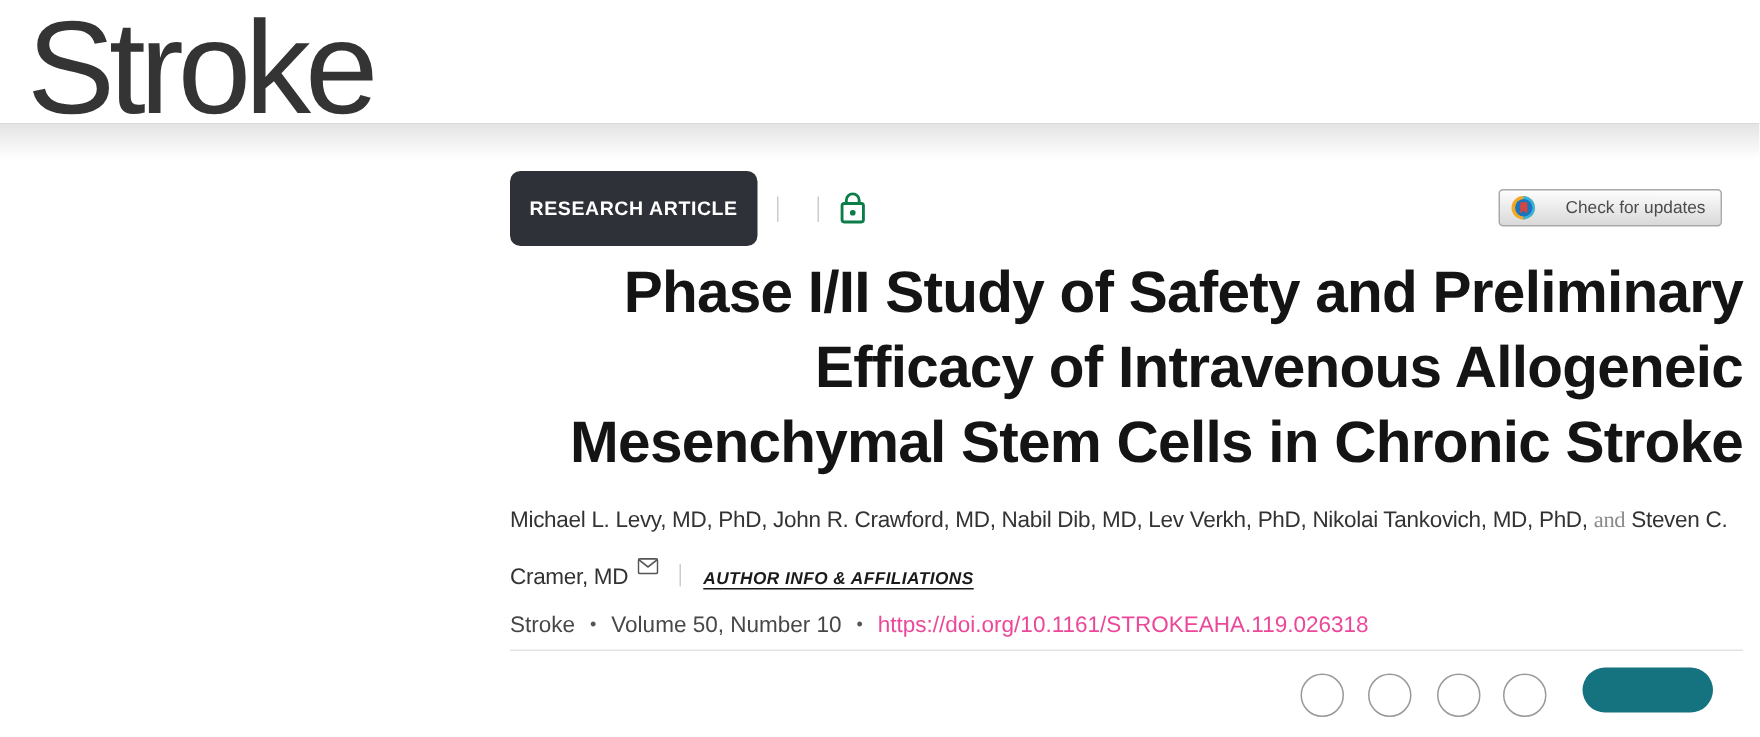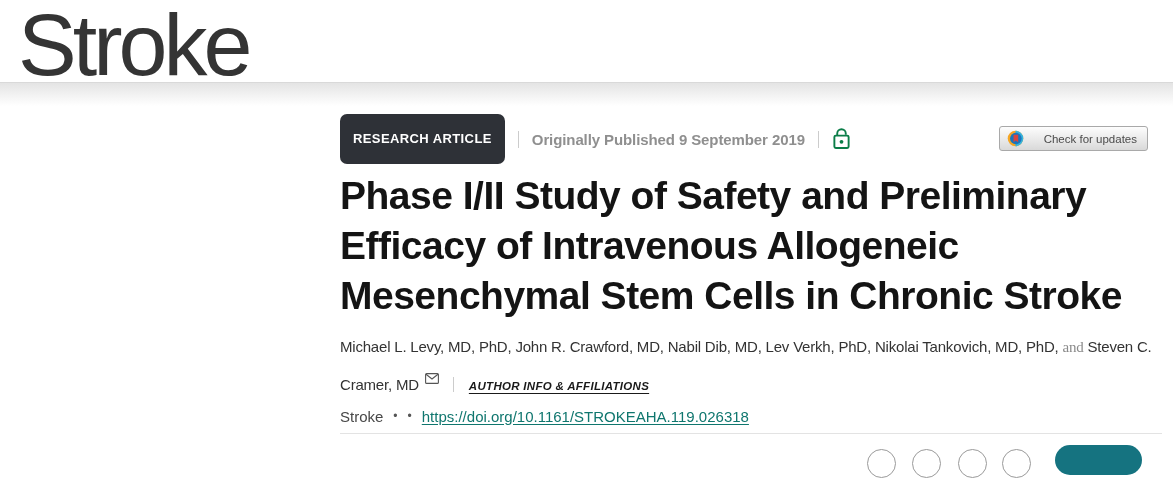--- a/index.html
+++ b/index.html
@@ -89,20 +89,21 @@
   }
 
   h1.article-title {
     margin: 19px 0 4px 0;
     width: 822px;
     font-size: 39px;
     line-height: 50px;
     font-weight: bold;
     color: #141414;
     letter-spacing: -0.5px;
+    text-align: right;
   }
 
   .authors {
     margin-top: 10px;
     width: 822px;
     font-size: 15px;
     line-height: 31px;
     color: #333333;
     letter-spacing: -0.2px;
   }
@@ -135,22 +136,21 @@
     margin-top: 5px;
     display: flex;
     align-items: center;
     gap: 10px;
     font-size: 15px;
     color: #474747;
     height: 18px;
   }
   .pub-info .dot { font-size: 12px; color: #555555; }
   .doi-link {
-    color: #0f766e;
-    text-decoration: underline;
+    color: #ec4899;
     text-underline-offset: 2px;
     cursor: pointer;
   }
 
   .divider {
     margin-top: 8px;
     width: 822px;
     border-top: 1px solid #e3e3e3;
   }
 
@@ -185,21 +185,20 @@
 <header class="masthead">
   <div class="journal-logo">Stroke</div>
 </header>
 <div class="header-shadow"></div>
 
 <main class="content">
 
   <div class="meta-row">
     <span class="badge">RESEARCH ARTICLE</span>
     <span class="vsep"></span>
-    <span class="pub-date">Originally Published 9 September 2019</span>
     <span class="vsep"></span>
     <span class="lock-icon">
       <svg width="19" height="23" viewBox="0 0 20 24" fill="none">
         <path d="M5.5 9 V6.8 a4.5 4.5 0 0 1 9 0 V8" stroke="#0b7d48" stroke-width="2" fill="none"></path>
         <rect x="2.5" y="9" width="15" height="13" rx="1.5" stroke="#0b7d48" stroke-width="2" fill="none"></rect>
         <circle cx="10" cy="15.5" r="2" fill="#0b7d48"></circle>
       </svg>
     </span>
   </div>
 
@@ -222,20 +221,21 @@
     <span class="conj">and</span>
     <span>Steven C. Cramer, MD</span><span class="envelope-icon"><svg width="14" height="11" viewBox="0 0 14 11" fill="none">
         <rect x="0.6" y="0.6" width="12.8" height="9.8" rx="1" stroke="#555555" stroke-width="1.1" fill="none"></rect>
         <path d="M1 1.2 L7 6 L13 1.2" stroke="#555555" stroke-width="1.1" fill="none"></path>
       </svg></span><span class="author-sep"></span><span class="author-info-link">AUTHOR INFO &amp; AFFILIATIONS</span>
   </div>
 
   <div class="pub-info">
     <span>Stroke</span>
     <span class="dot">•</span>
+    <span>Volume 50, Number 10</span>
     <span class="dot">•</span>
     <a class="doi-link">https://doi.org/10.1161/STROKEAHA.119.026318</a>
   </div>
 
   <div class="divider"></div>
 
   <div class="footer-actions">
     <button class="circle-btn" style="left:527px"></button>
     <button class="circle-btn" style="left:572px"></button>
     <button class="circle-btn" style="left:618px"></button>

